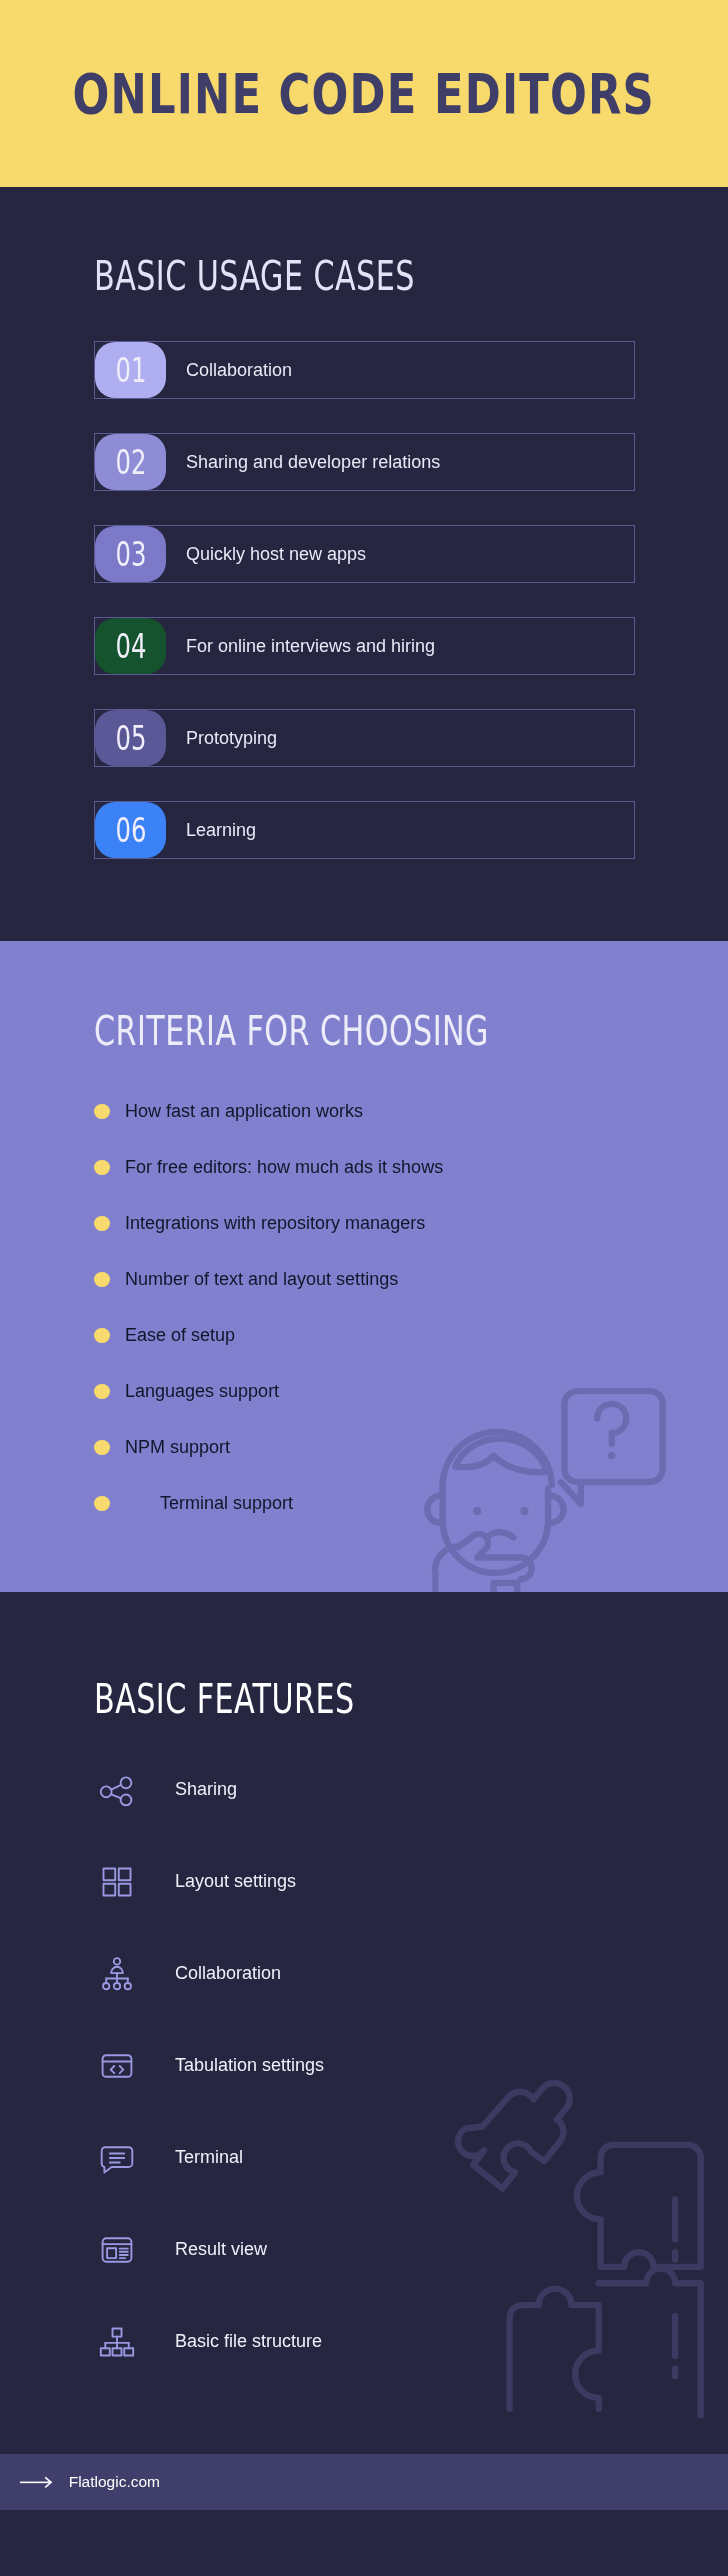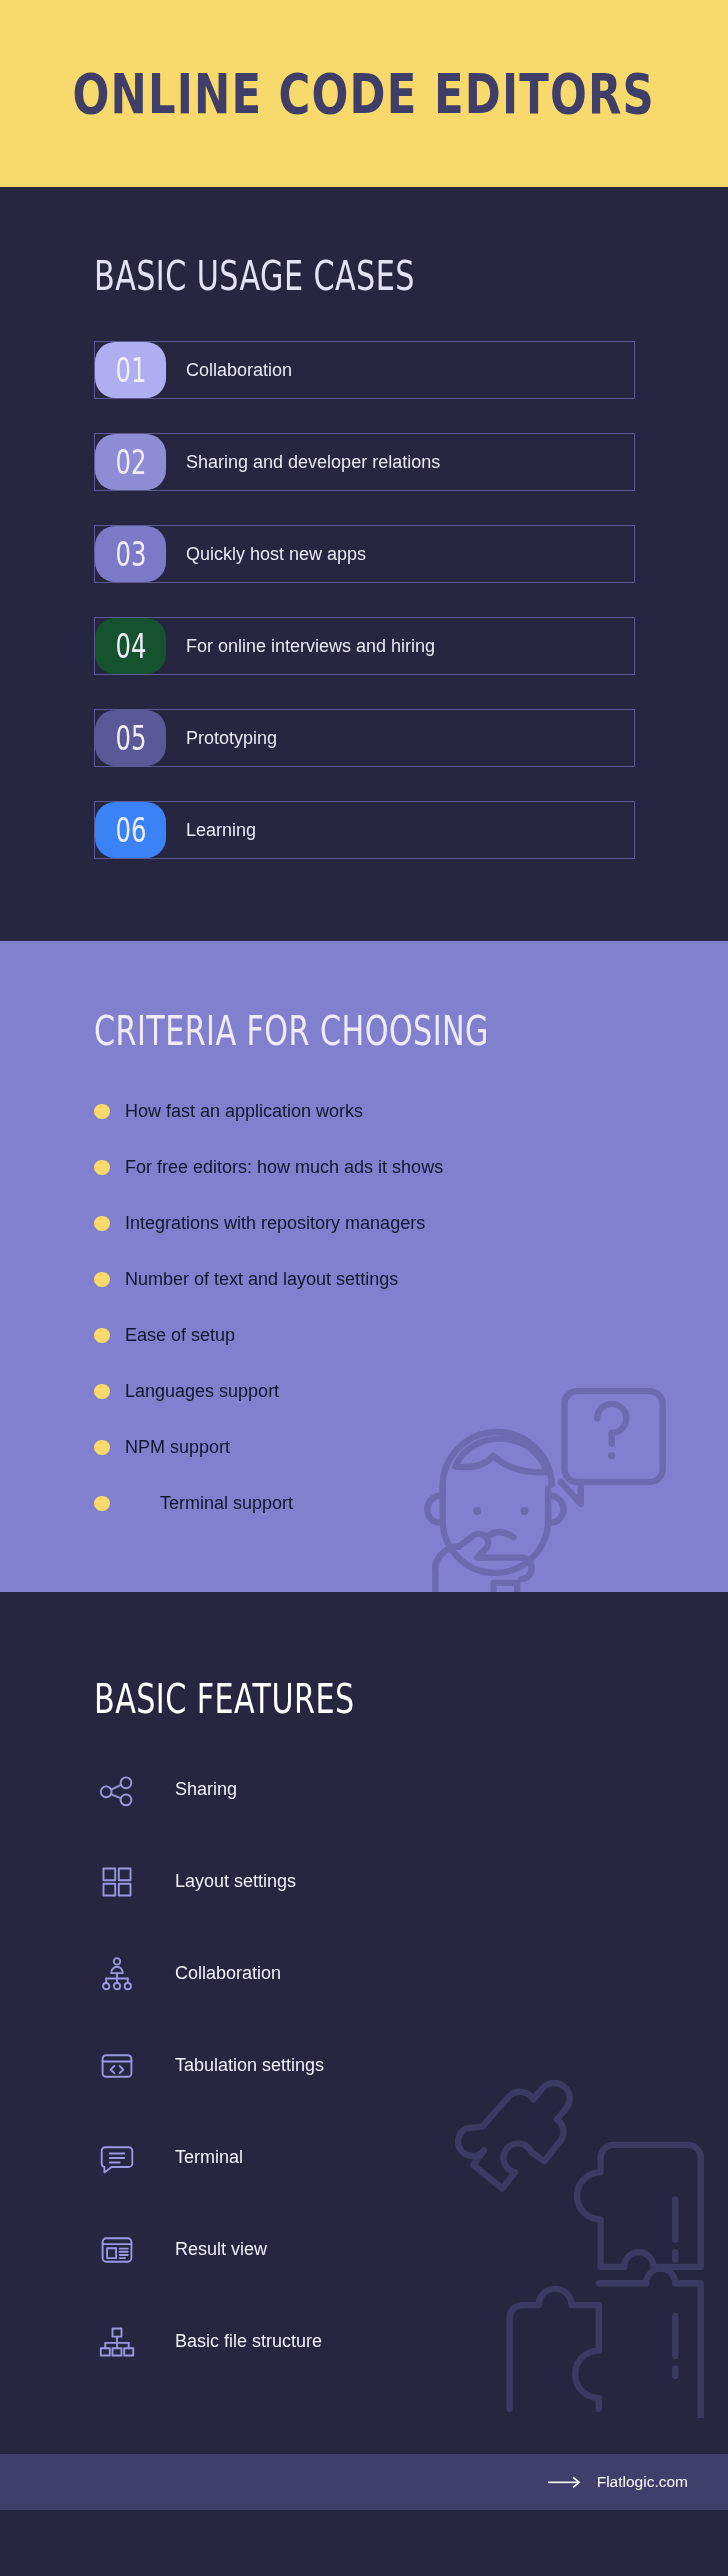--- a/index.html
+++ b/index.html
@@ -152,23 +152,23 @@
     height:346px;
     z-index:1;
   }
 
   
   .footer {
     height:56px;
     background:#403F6B;
     display:flex;
     align-items:center;
-    justify-content:flex-end;
     padding-right:40px;
     gap:12.7px;
+    padding-left:20px;
   }
   .footer-arrow { display:flex; align-items:center; }
   .footer-text { font-size:15.5px; color:#FFFFFF; }
 </style>
 </head>
 <body>
 
 <div class="page">
 
   <div class="header">

